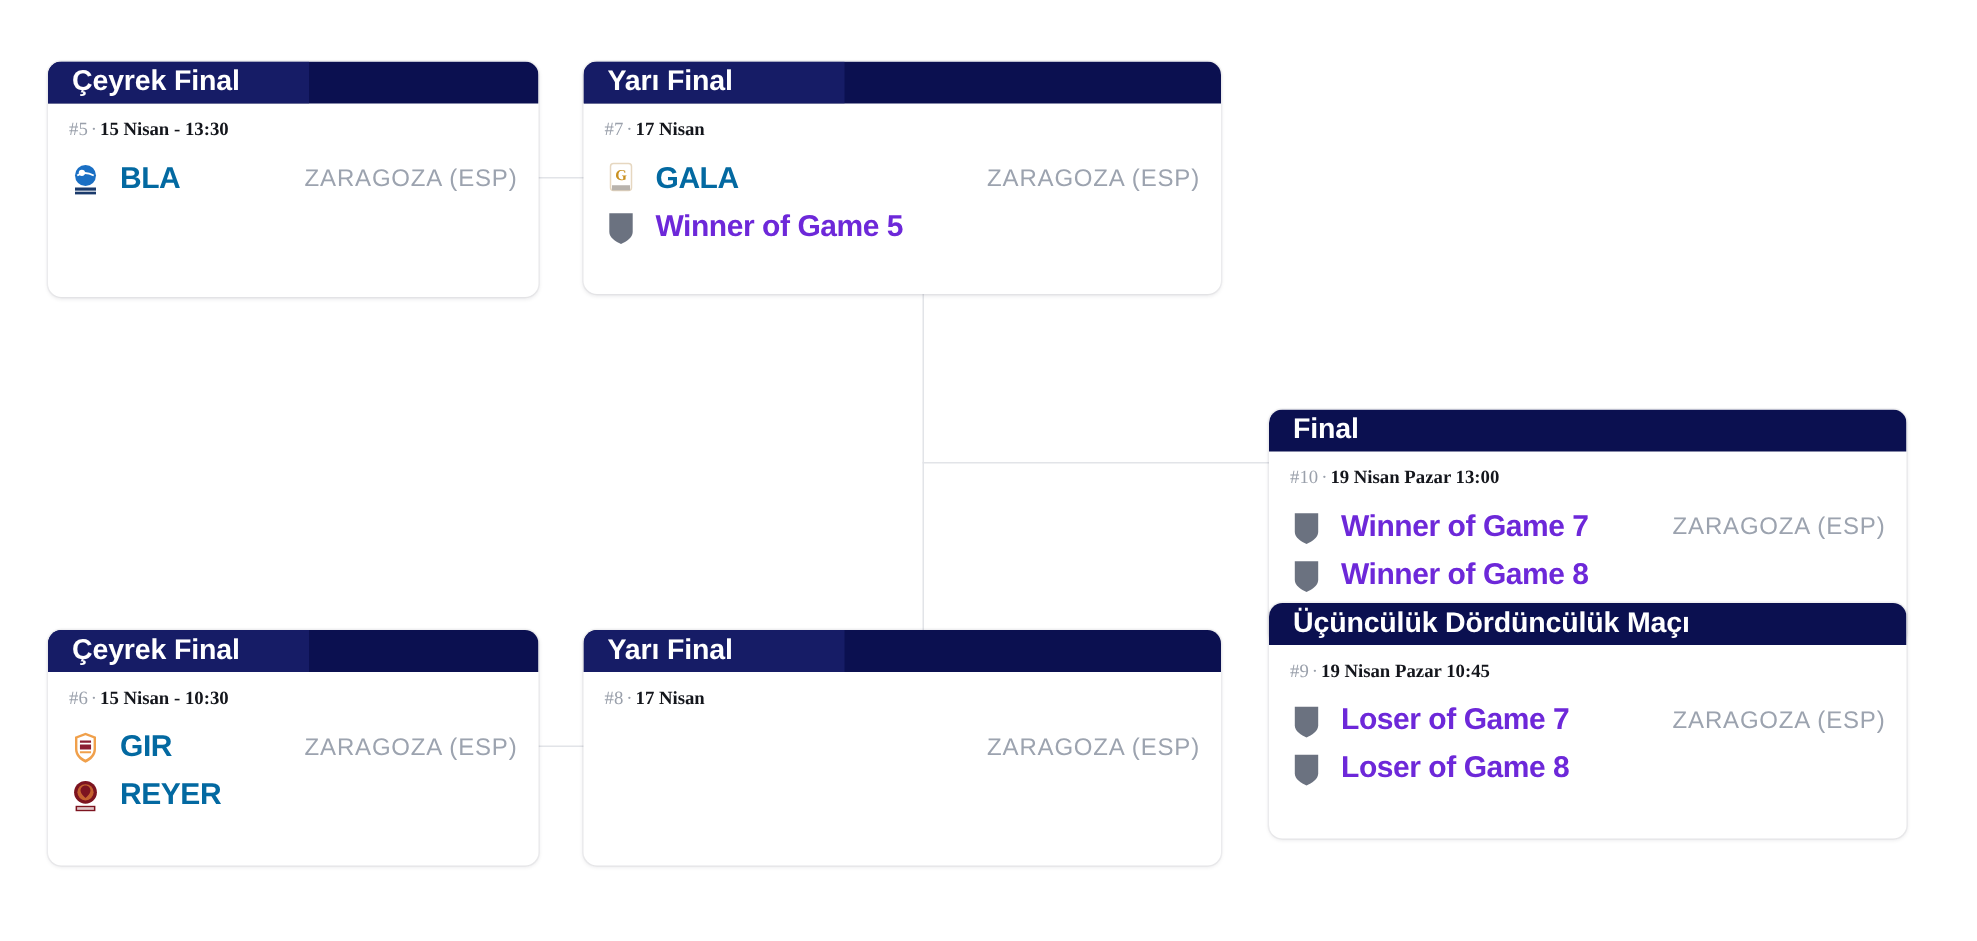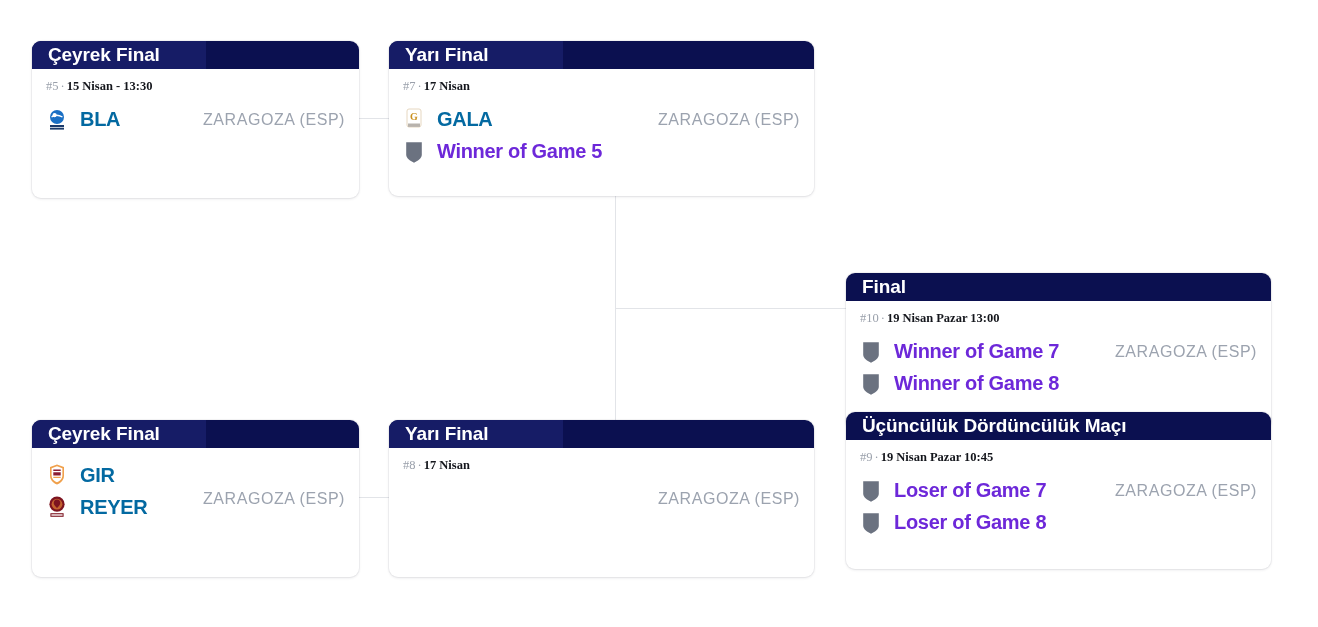--- a/index.html
+++ b/index.html
@@ -227,20 +227,23 @@
       <div class="venue" style="right:14px; top:42px;">ZARAGOZA (ESP)</div>
     </div>
   </div>
 
   <div class="card" style="left:32px; top:420px; width:327px; height:157px;">
     <div class="card-header">
       <div class="hdr-panel" style="width:174px;"></div>
       <div class="hdr-title">Çeyrek Final</div>
     </div>
     <div class="card-body">
+      <div class="meta">
+        <span class="num">#6</span><span class="dot">·</span><span class="when">15 Nisan - 10:30</span>
+      </div>
 
       <div class="team-row">
         <span class="team-logo">
           <svg width="20" height="24" viewBox="0 0 20 24">
             <path d="M10 1.5l7 2.6v8.3c0 4.6-3.4 7.6-7 9.1-3.6-1.5-7-4.5-7-9.1V4.1l7-2.6z" fill="#f0a04b"></path>
             <path d="M10 3.2l5.4 2v7c0 3.6-2.6 5.9-5.4 7.1-2.8-1.2-5.4-3.5-5.4-7.1v-7l5.4-2z" fill="#ffffff"></path>
             <path d="M6.3 6.6h7.4v1.5H6.3z" fill="#8b1c33"></path>
             <path d="M6.3 9.3h7.4v3.3H6.3z" fill="#8b1c33"></path>
             <path d="M6.3 13.8h7.4v1.3H6.3z" fill="#f0a04b"></path>
           </svg>
@@ -274,21 +277,21 @@
       <div class="meta">
         <span class="num">#8</span><span class="dot">·</span><span class="when">17 Nisan</span>
       </div>
 
 
 
       <div class="venue" style="right:14px; top:42px;">ZARAGOZA (ESP)</div>
     </div>
   </div>
 
-  <div class="card" style="left:846px; top:412px; width:425px; height:157px;">
+  <div class="card" style="left:846px; top:402px; width:425px; height:157px;">
     <div class="card-header">
       <div class="hdr-panel" style="width:0px;"></div>
       <div class="hdr-title">Üçüncülük Dördüncülük Maçı</div>
     </div>
     <div class="card-body">
       <div class="meta">
         <span class="num">#9</span><span class="dot">·</span><span class="when">19 Nisan Pazar 10:45</span>
       </div>
 
       <div class="team-row">

